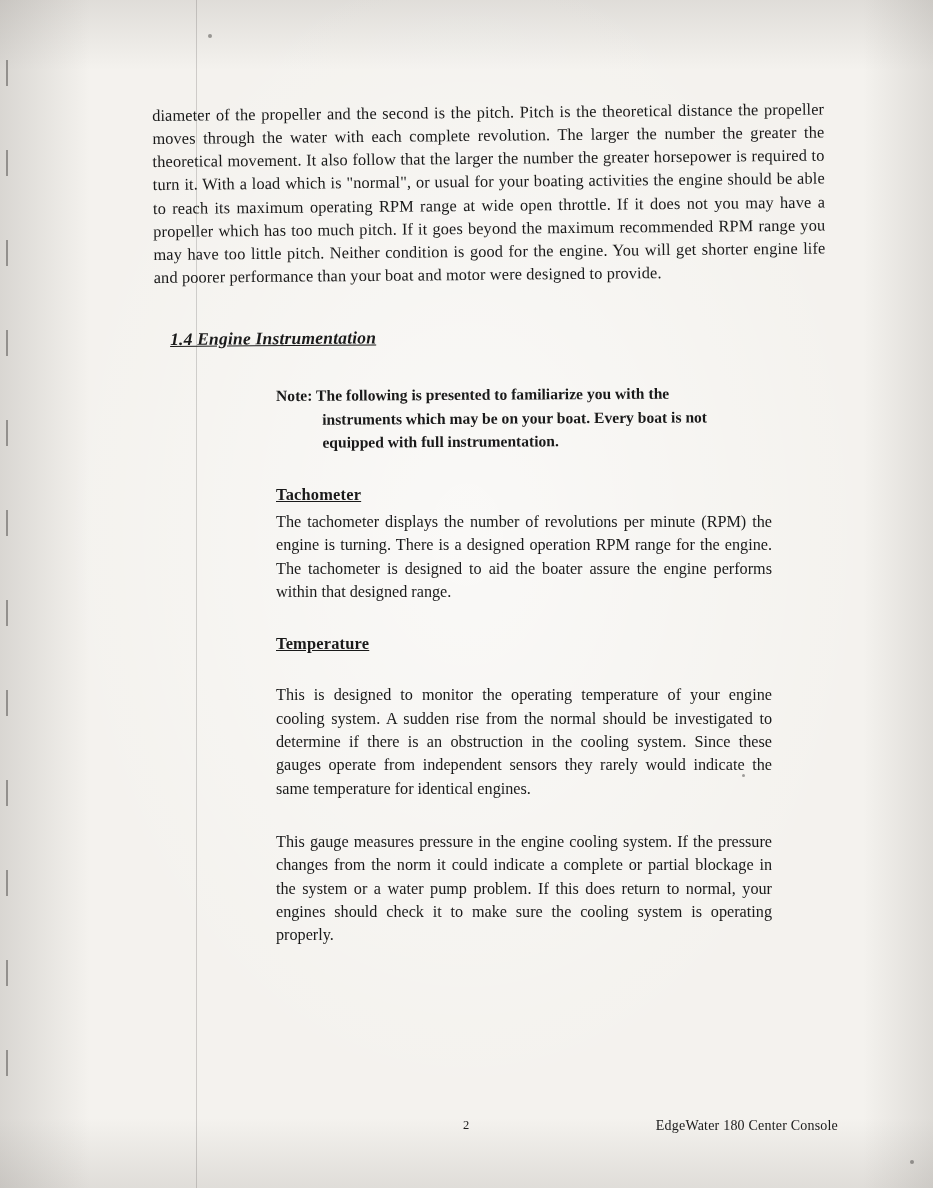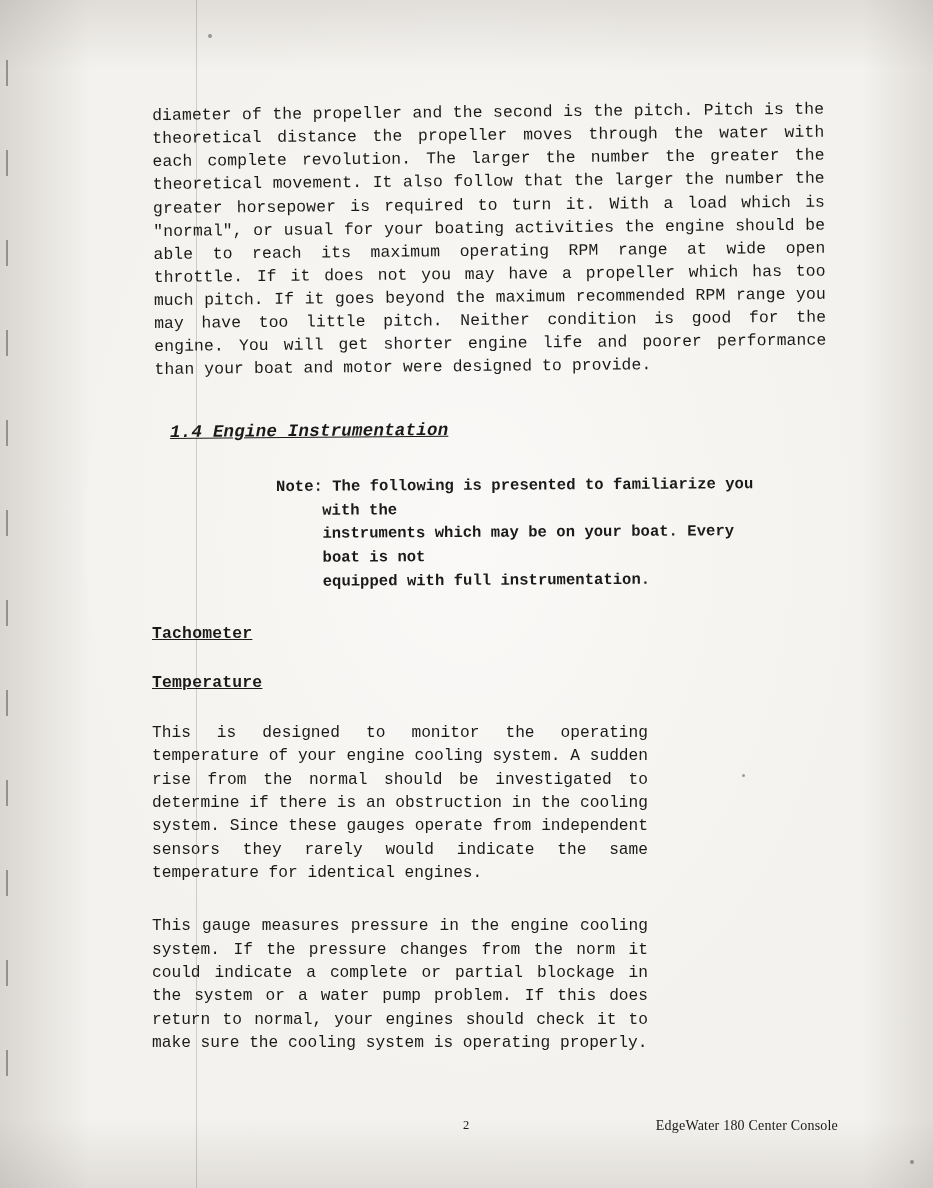--- a/index.html
+++ b/index.html
@@ -60,21 +60,20 @@
     background: rgba(70,68,66,0.5);
     border-radius: 50%;
     pointer-events: none;
   }
 
   .content {
     position: absolute;
     left: 152px;
     top: 104px;
     width: 672px;
-    font-family: Liberation Mono, monospace;
   }
 
   p.body {
     margin: 0;
     font-size: 16.4px;
     line-height: 1.41;
     text-align: justify;
     letter-spacing: 0.1px;
   }
 
@@ -108,20 +107,21 @@
     padding-left: 46px;
     text-indent: -46px;
   }
   .note .cont {
     display: block;
     padding-left: 46px;
   }
 
   .block {
     margin-top: 30px;
+    margin-left: 124px;
     width: 496px;
   }
   .block h3 {
     margin: 0 0 6px 0;
     font-size: 16.4px;
     font-weight: bold;
     text-decoration: underline;
     letter-spacing: 0.2px;
   }
   .block p {
@@ -186,20 +186,21 @@
     <h2 class="section">1.4 Engine Instrumentation</h2>
 
     <div class="note">
       <span class="hang">Note: The following is presented to familiarize you with the</span>
       <span class="cont">instruments which may be on your boat. Every boat is not</span>
       <span class="cont">equipped with full instrumentation.</span>
     </div>
 
     <div class="block">
       <h3>Tachometer</h3>
+      <p>The tachometer displays the number of revolutions per minute (RPM) the engine is turning. There is a designed operation RPM range for the engine. The tachometer is designed to aid the boater assure the engine performs within that designed range.</p>
     </div>
 
     <div class="block">
       <h3>Temperature</h3>
     </div>
 
     <div class="block">
       <p>This is designed to monitor the operating temperature of your engine cooling system. A sudden rise from the normal should be investigated to determine if there is an obstruction in the cooling system. Since these gauges operate from independent sensors they rarely would indicate the same temperature for identical engines.</p>
     </div>
 

